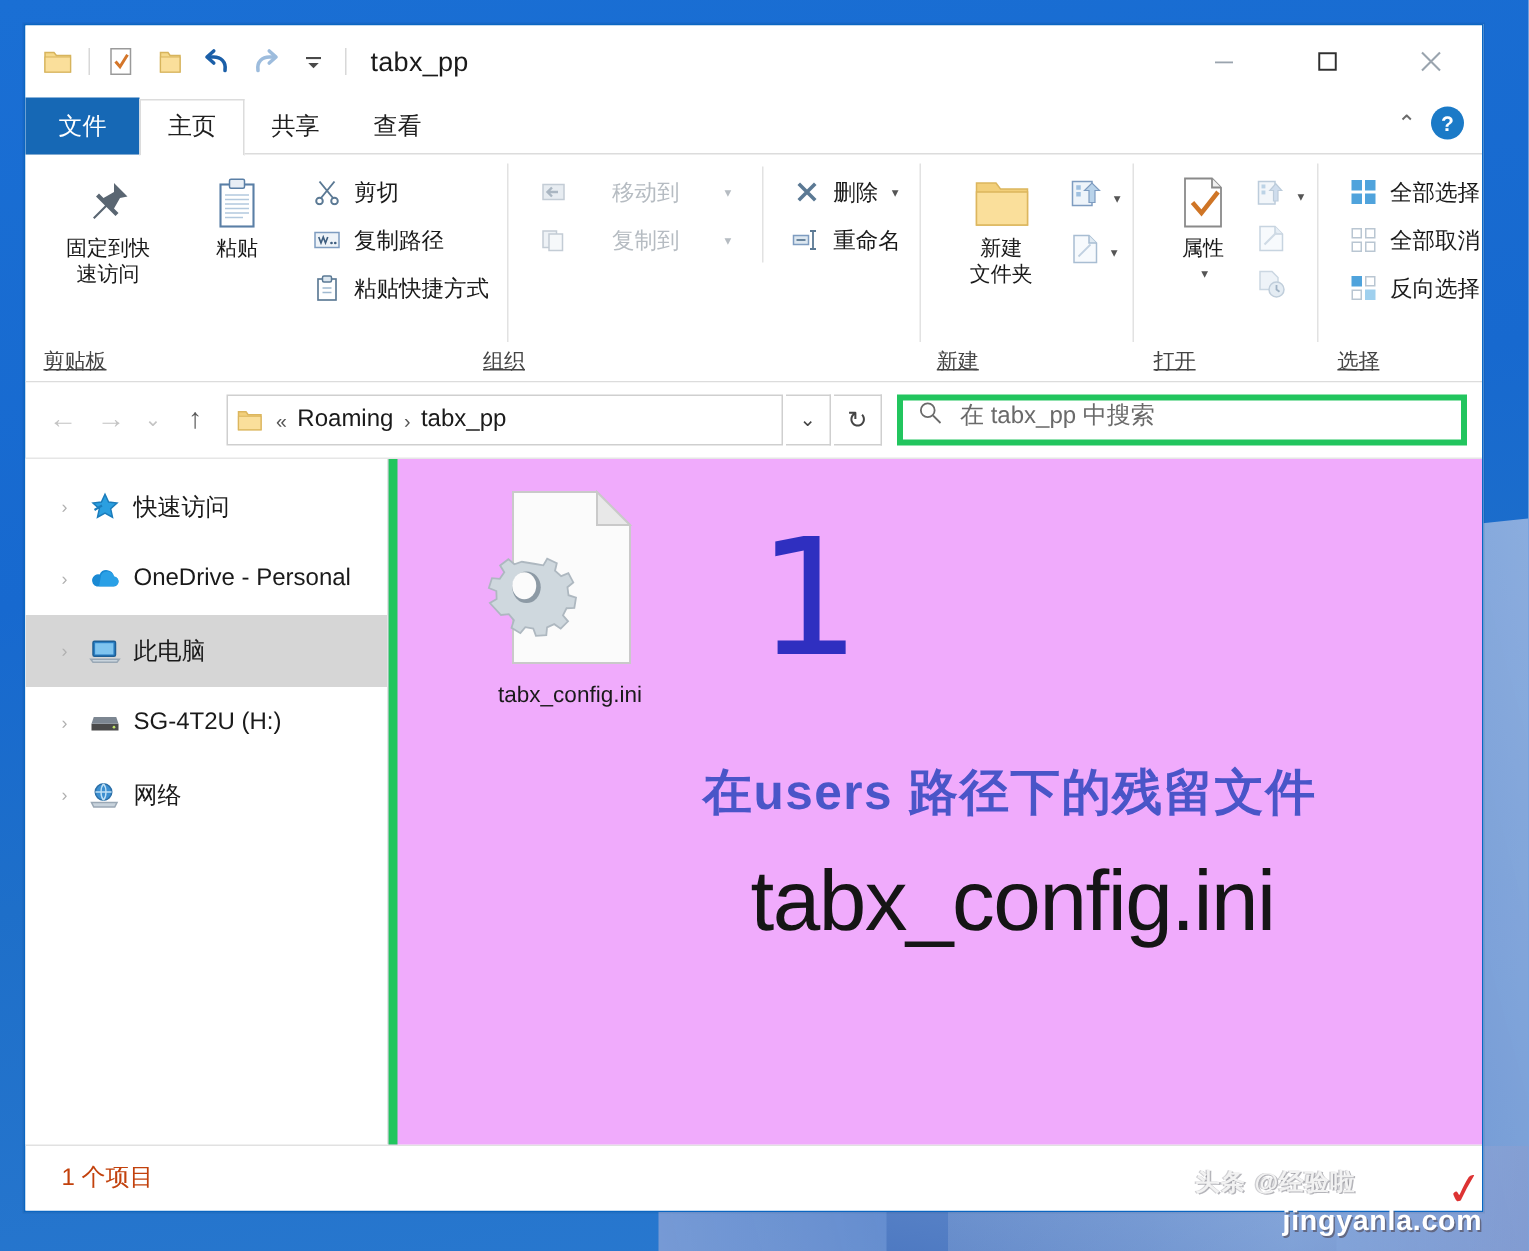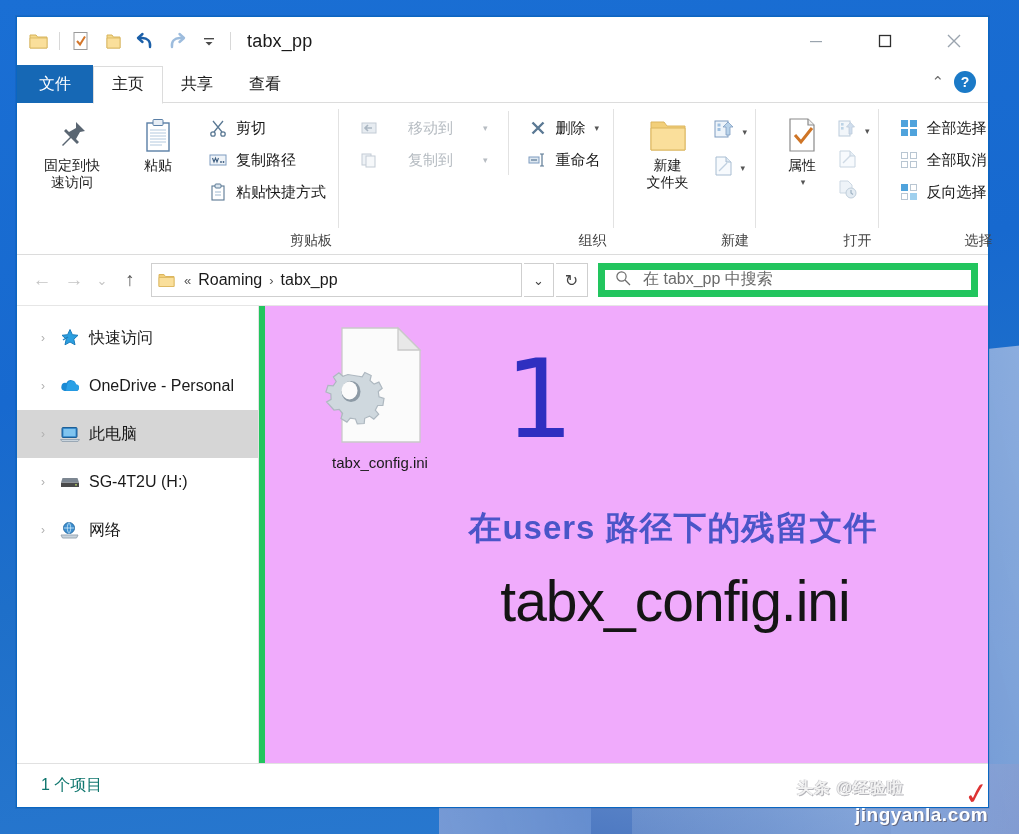--- a/index.html
+++ b/index.html
@@ -113,22 +113,22 @@
   .rgroup {
     display: flex; flex-direction: column; position: relative;
     padding: 0 6px;
   }
   .rgroup + .rgroup::before {
     content: ""; position: absolute; left: 0; top: 6px; bottom: 26px;
     width: 1px; background: #e2e2e2;
   }
   .rgroup-body { flex: 1; display: flex; align-items: flex-start; padding-top: 8px; }
   .rgroup-title {
-    height: 24px; line-height: 20px; text-align: right; font-size: 14px;
-    color: #444; white-space: nowrap;
+    height: 24px; line-height: 20px; text-align: left; font-size: 14px;
+    color: #444; white-space: nowrap; text-decoration: underline;
   }
   .bigbtn {
     width: 86px; display: flex; flex-direction: column; 
     padding: 4px 2px; font-size: 14px; color: #1a1a1a; text-align: center;
     line-height: 17px;
   }
   .bigbtn .ico { height: 42px; display: flex; align-items: center; justify-content: center; }
   .smallcol { display: flex; flex-direction: column; gap: 2px; padding-top: 2px; }
   .smallbtn {
     display: flex; align-items: center; gap: 7px; height: 30px;
@@ -165,22 +165,22 @@
     width: 30px; height: 34px; border: 1px solid #cfcfcf; border-left: none;
     display: flex; align-items: center; justify-content: center;
     color: #444; font-size: 13px; background: #fff;
   }
   .refresh {
     width: 32px; height: 34px; border: 1px solid #cfcfcf; border-left: none;
     display: flex; align-items: center; justify-content: center;
     color: #444; font-size: 16px; background: #fff; margin-right: 8px;
   }
   .searchbox {
-    width: 380px; height: 34px; border: 7px solid #22c55e; background: #fff;
-    display: flex; align-items: flex-end; padding: 0 10px; gap: 12px;
+    width: 380px; height: 34px; border: 4px solid #22c55e; background: #fff;
+    display: flex; align-items: flex-start; padding: 0 10px; gap: 12px;
   }
   .searchbox .ph { font-size: 16px; color: #6a6a6a; white-space: nowrap; }
 
   
   .body {
     flex: 1; display: flex; min-height: 0; background: #fff;
     border-top: 1px solid #e6e6e6;
   }
   .navpane {
     width: 242px; flex: 0 0 242px; background: #fff;
@@ -220,21 +220,21 @@
   .anno2 {
     position: absolute; left: 70px; top: 262px; width: 680px; text-align: center;
     font-size: 57px; color: #151515; letter-spacing: -1px;
   }
 
   
   .statusbar {
     flex: 0 0 44px; height: 44px; display: flex; align-items: center;
     border-top: 1px solid #e1e1e1; background: #fff; padding-left: 24px;
   }
-  .statusbar .txt { font-size: 16px; color: #0f766e; }
+  .statusbar .txt { font-size: 16px; color: #c2410c; }
 
   
   #watermark {
     position: absolute; right: 6px; bottom: 4px; width: 220px; height: 56px;
     pointer-events: none; user-select: none;
   }
   #watermark .wm-line1 {
     position: absolute; left: 4px; top: 4px;
     font-size: 16px; font-weight: bold; color: #f2f2f2;
     text-shadow: 1px 1px 0 rgba(120,120,130,.55), -1px 0 0 rgba(120,120,130,.35);

